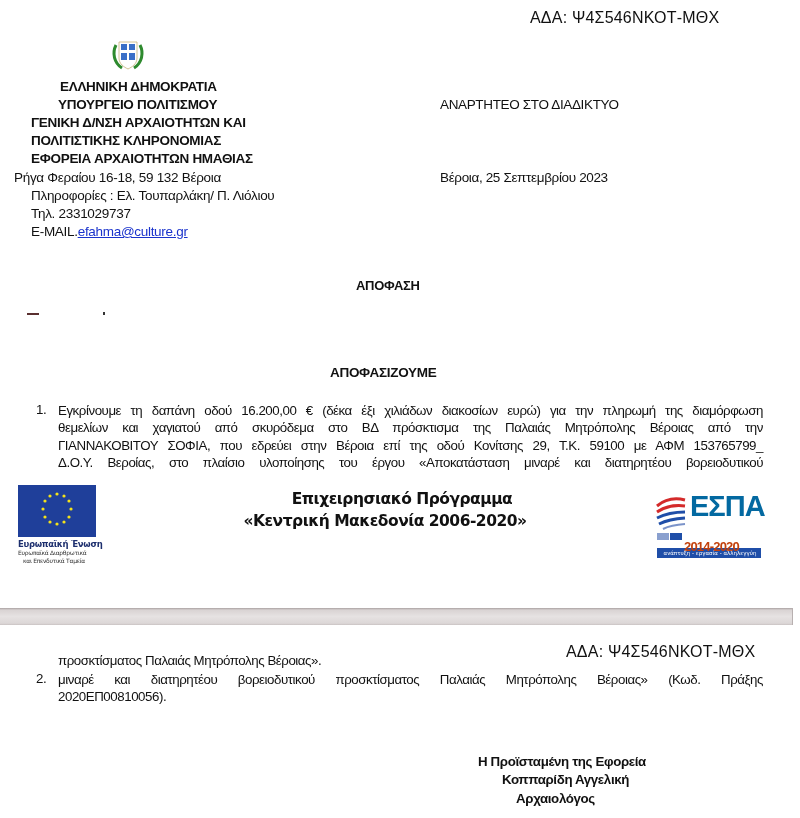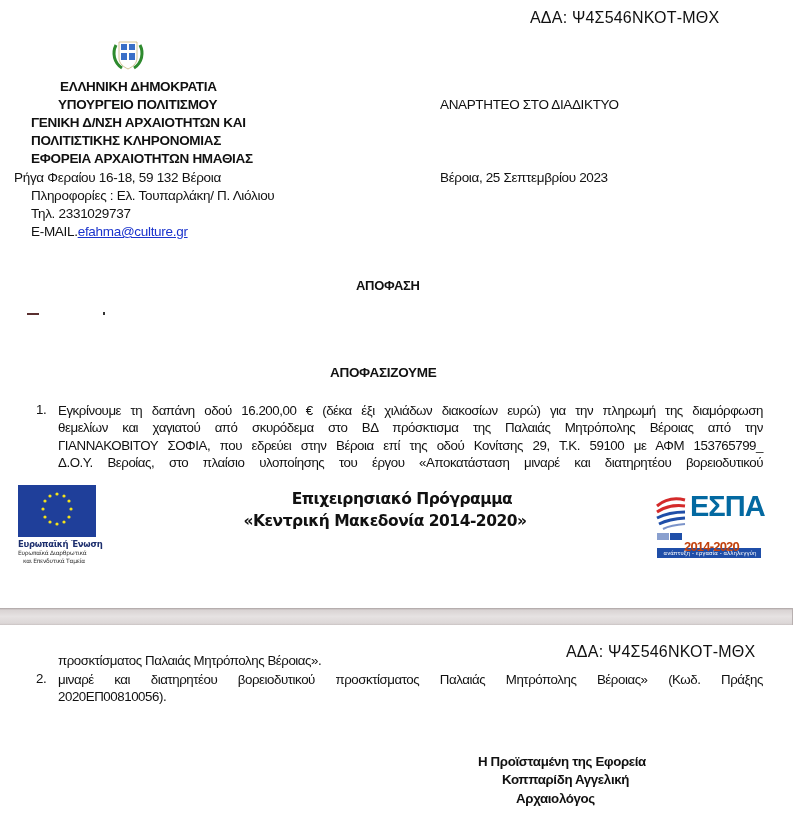--- a/index.html
+++ b/index.html
@@ -86,21 +86,21 @@
         <circle cx="27" cy="16" r="1.6"></circle>
         <circle cx="32" cy="11" r="1.6"></circle>
     </g>
   </svg>
 </div>
 <div class="abs" style="left:18px; top:539px; font-size:8.5px; font-weight:bold; color:#1d2f6e; font-family:'DejaVu Sans', sans-serif; letter-spacing:-0.3px;">Ευρωπαϊκή Ένωση</div>
 <div class="abs" style="left:18px; top:549px; font-size:6px; color:#333; font-family:'DejaVu Sans', sans-serif; letter-spacing:-0.3px;">Ευρωπαϊκά Διαρθρωτικά</div>
 <div class="abs" style="left:23px; top:557px; font-size:6px; color:#333; font-family:'DejaVu Sans', sans-serif; letter-spacing:-0.3px;">και Επενδυτικά Ταμεία</div>
 
 <div class="abs program" style="left:257px; top:490px; width:290px;">Επιχειρησιακό Πρόγραμμα</div>
-<div class="abs program" style="left:240px; top:512px; width:290px;">«Κεντρική Μακεδονία 2014-2020»</div>
+<div class="abs program" style="left:240px; top:512px; width:290px;">«Κεντρική Μακεδονία 2006-2020»</div>
 
 <div class="abs" style="left:655px; top:492px; width:108px; height:68px;">
   <svg width="108" height="68" viewBox="0 0 108 68">
     <path d="M2 14 Q14 4 30 8" stroke="#d42a2a" stroke-width="3" fill="none"></path>
     <path d="M2 20 Q14 12 30 14" stroke="#d42a2a" stroke-width="3" fill="none"></path>
     <path d="M2 26 Q14 20 30 20" stroke="#1f4ea8" stroke-width="3" fill="none"></path>
     <path d="M4 32 Q14 27 30 26" stroke="#1f4ea8" stroke-width="3" fill="none"></path>
     <path d="M8 37 Q16 33 30 32" stroke="#7b93c9" stroke-width="2" fill="none"></path>
     <rect x="2" y="41" width="12" height="7" fill="#8aa0cf"></rect>
     <rect x="15" y="41" width="12" height="7" fill="#1f4ea8"></rect>

